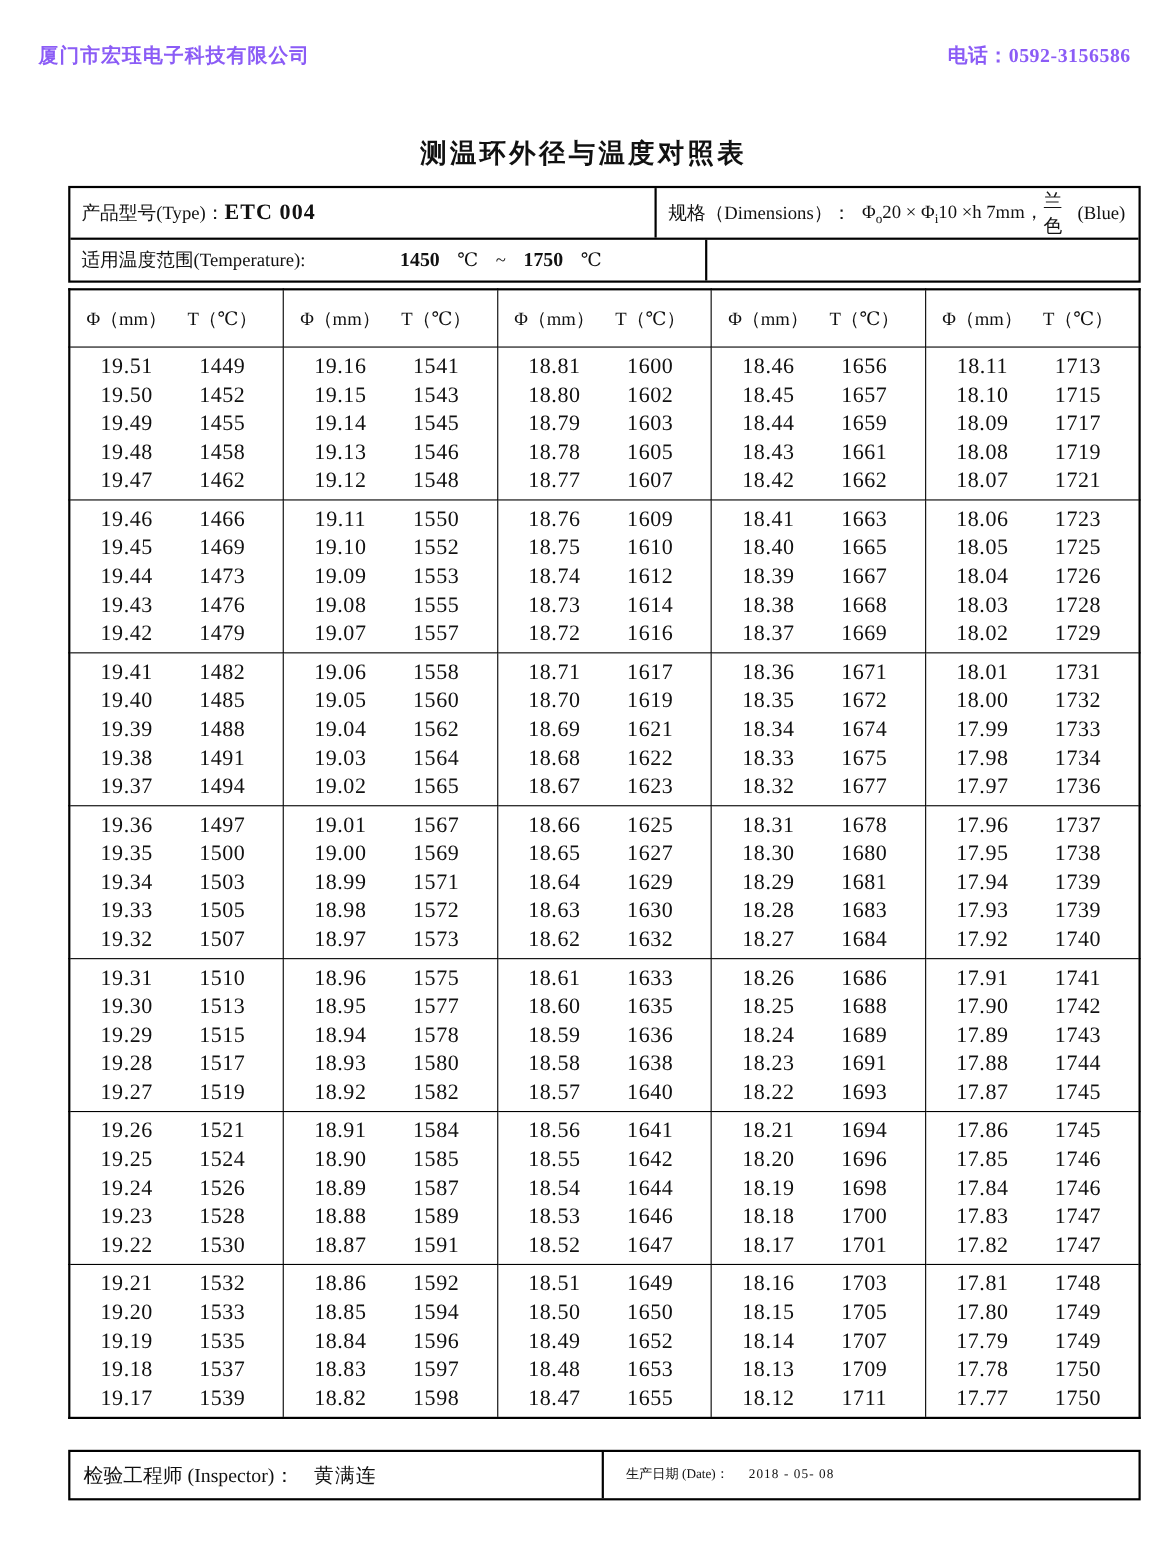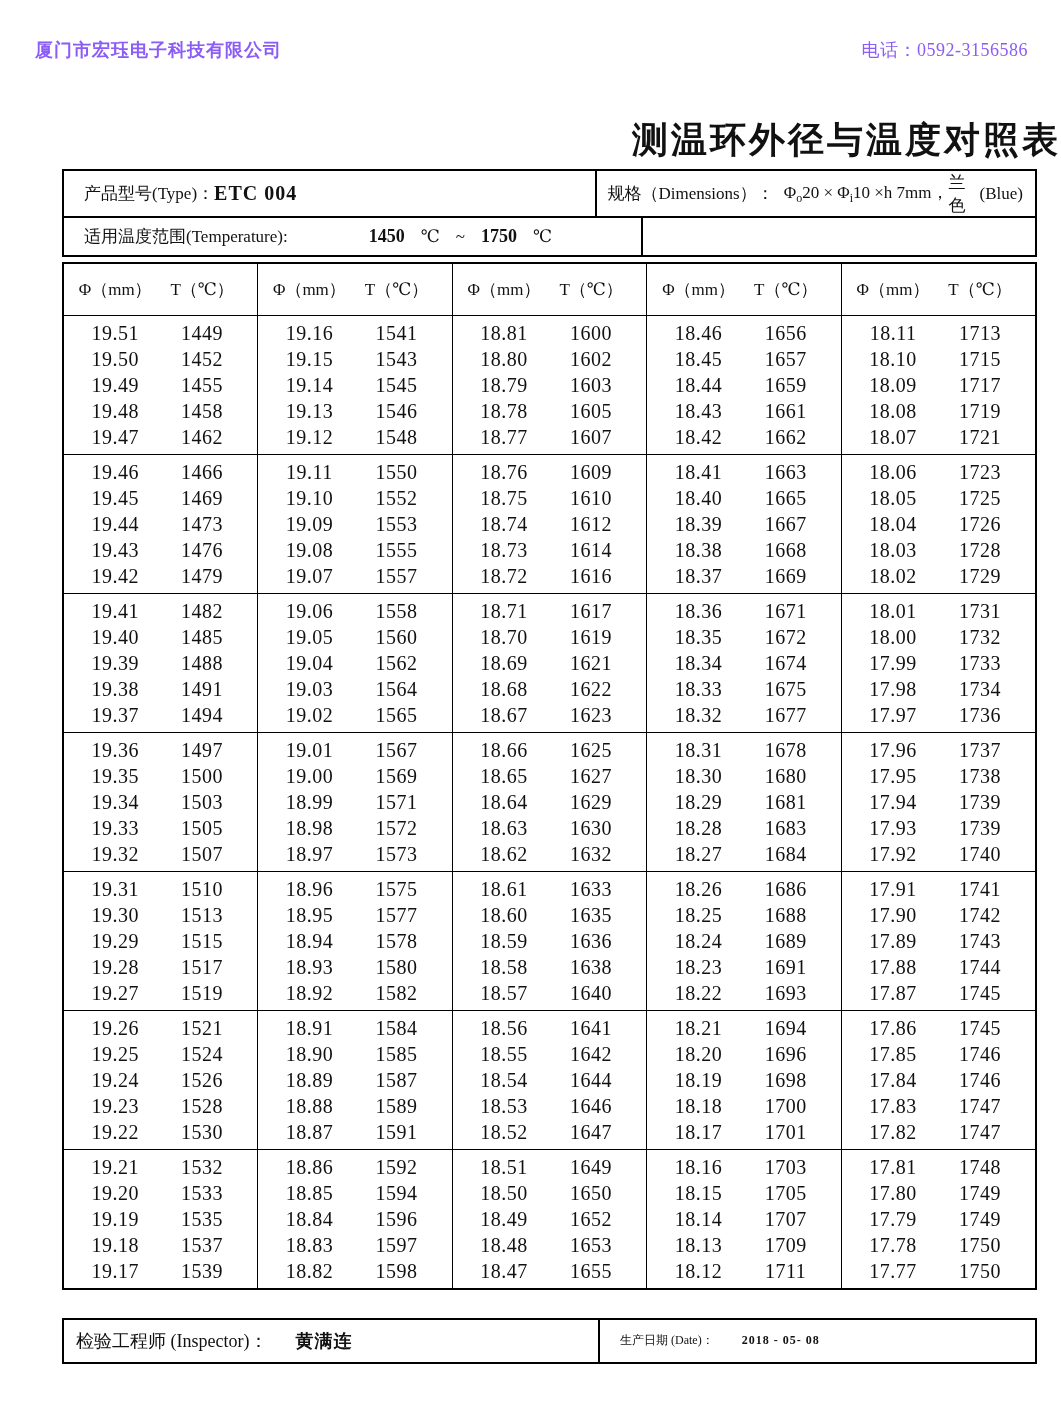--- a/index.html
+++ b/index.html
@@ -10,37 +10,37 @@
     color:#111;
   }
   .page { position:relative; width:1061px; height:1411px; }
 
   
   .doc-header {
     display:flex; justify-content:space-between; align-items:flex-start;
     padding:38px 33px 0 35px;
     font-size:18px; font-weight:bold; color:#8b5cf6; letter-spacing:1px;
   }
-  .doc-header .phone-wrap { font-weight:normal; letter-spacing:0.5px; }
+  .doc-header .phone-wrap { font-weight:bold; letter-spacing:0.5px; }
 
   
   .title {
-    margin-top:60px; text-align:right;
-    font-size:36px; font-weight:bold; letter-spacing:3px; line-height:36px;
+    margin-top:60px; text-align:center;
+    font-size:24px; font-weight:bold; letter-spacing:3px; line-height:36px;
   }
 
   
   .info-table {
     width:975px; margin:11px 0 0 62px;
     border:2px solid #000;
   }
   .irow { display:flex; }
   .irow1 { height:47px; border-bottom:2px solid #000; }
   .irow2 { height:37px; }
-  .cell-l { width:579px; border-right:2px solid #000; display:flex; align-items:center; padding:0 8px 0 20px; font-size:17px; }
+  .cell-l { width:579px; border-right:2px solid #000; display:flex; align-items:center; padding:0 8px 0 10px; font-size:17px; }
   .cell-r { flex:1; display:flex; align-items:center; padding:0 8px 0 10px; font-size:17px; }
   .lbl { white-space:nowrap; }
   .val-c { flex:1; text-align:left; font-weight:bold; font-size:20px; letter-spacing:1px; }
   .dims { margin-left:10px; white-space:nowrap; }
   .dims sub { font-size:12px; }
   .colorname { margin-left:auto; margin-right:14px; }
   .coloren { margin-right:4px; }
   .temp-val { flex:1; display:flex; justify-content:center; gap:16px; align-items:flex-end; }
   .temp-val b { font-size:18px; }
   .cond-val { flex:1; text-align:center; }
@@ -57,23 +57,23 @@
   .hline, .dline { display:flex; padding:0 6% 0 4%; }
   .hline span, .dline span { flex:1; text-align:center; }
   .dline { height:25px; line-height:25px; font-size:20px; letter-spacing:0.5px; }
   .dline + .dline { margin-top:1px; }
 
   
   .footer-table {
     width:975px; margin:28px 0 0 62px;
     border:2px solid #000; display:flex; height:46px;
   }
-  .f-l { width:536px; border-right:2px solid #000; display:flex; align-items:center; padding-left:12px; font-size:18px; }
+  .f-l { width:485px; border-right:2px solid #000; display:flex; align-items:center; padding-left:12px; font-size:18px; }
   .f-r { flex:1; display:flex; align-items:center; padding-left:20px; font-size:12px; }
-  .f-val { margin-left:28px; letter-spacing:1px;font-weight:bold; }
+  .f-val { margin-left:18px; letter-spacing:1px; }
 </style>
 </head>
 <body>
 
 <div class="page">
 
   <div class="doc-header">
     <span>厦门市宏珏电子科技有限公司</span>
     <span class="phone-wrap"><span>电话：</span><span>0592-3156586</span></span>
   </div>

